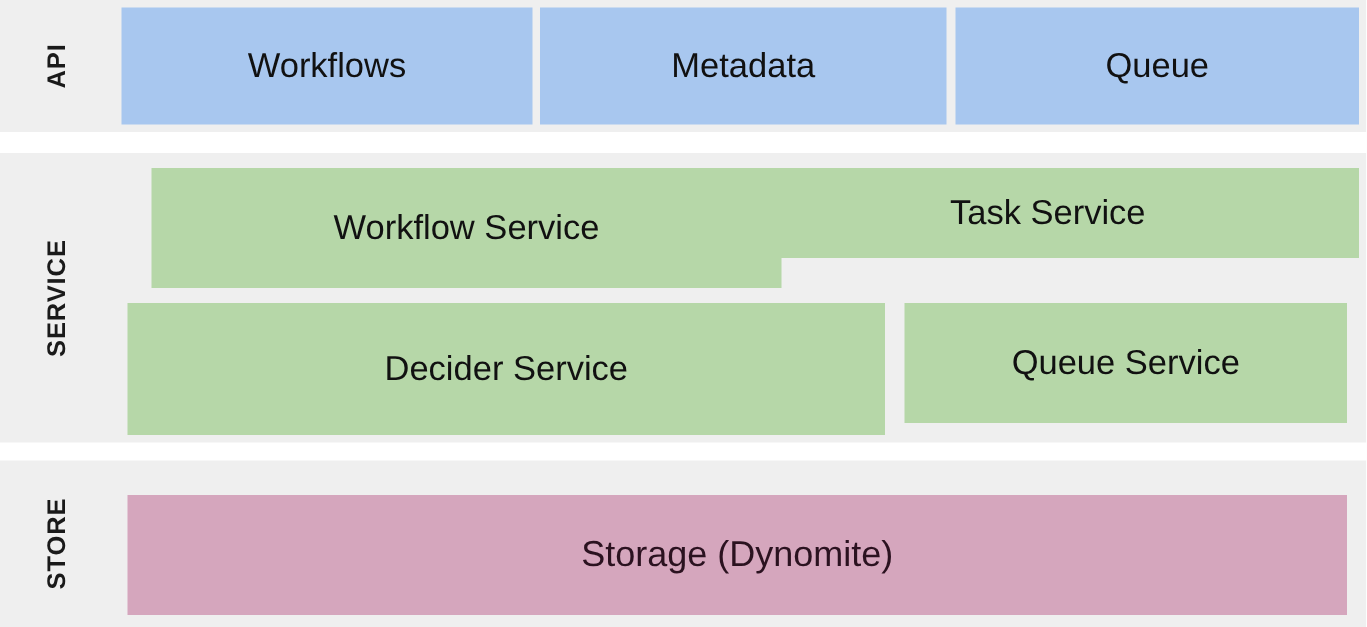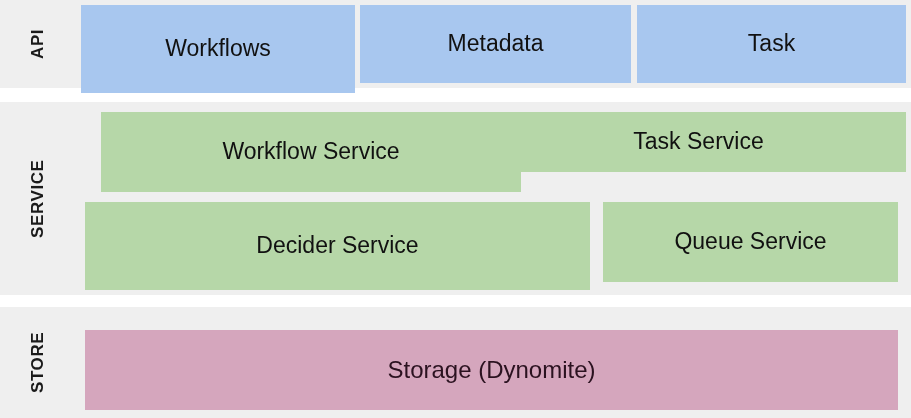--- a/index.html
+++ b/index.html
@@ -53,21 +53,21 @@
     box-sizing: border-box;
     text-align: center;
     line-height: 1.1;
   }
   .box-api    { background: #a8c7ef; }
   .box-svc    { background: #b6d7a8; }
   .box-store  { background: #d5a6bd; color: #2b1220; }
 
   
   #layer-api        { top: 0px;   height: 88px; width: 911px; }
-  #box-workflows    { left: 81px;  top: 5px;  width: 274px; height: 88px; }
+  #box-workflows    { left: 81px;  top: 5px;  width: 274px; height: 78px; }
   #box-metadata     { left: 360px; top: 5px;  width: 271px; height: 78px; }
   #box-tasks        { left: 637px; top: 5px;  width: 269px; height: 78px; }
 
   
   #layer-service        { top: 102px; height: 193px; width: 911px; }
   #box-workflow-service { left: 101px;  top: 10px;  width: 420px; height: 80px; }
   #box-task-service     { left: 491px; top: 10px;  width: 415px; height: 60px; }
   #box-decider-service  { left: 85px;  top: 100px; width: 505px; height: 88px; }
   #box-queue-service    { left: 603px; top: 100px; width: 295px; height: 80px; text-align: right; }
 
@@ -80,21 +80,21 @@
 
 <div id="diagram">
 
   <div class="layer" id="layer-api">
     <div class="layer-label">API</div>
 
     <div class="box box-api" id="box-workflows">Workflows</div>
 
     <div class="box box-api" id="box-metadata">Metadata</div>
 
-    <div class="box box-api" id="box-tasks">Task</div>
+    <div class="box box-api" id="box-tasks">Queue</div>
   </div>
 
   <div class="layer" id="layer-service">
     <div class="layer-label">SERVICE</div>
 
     <div class="box box-svc" id="box-workflow-service">Workflow Service</div>
 
     <div class="box box-svc" id="box-task-service">Task Service</div>
 
     <div class="box box-svc" id="box-decider-service">Decider Service</div>

